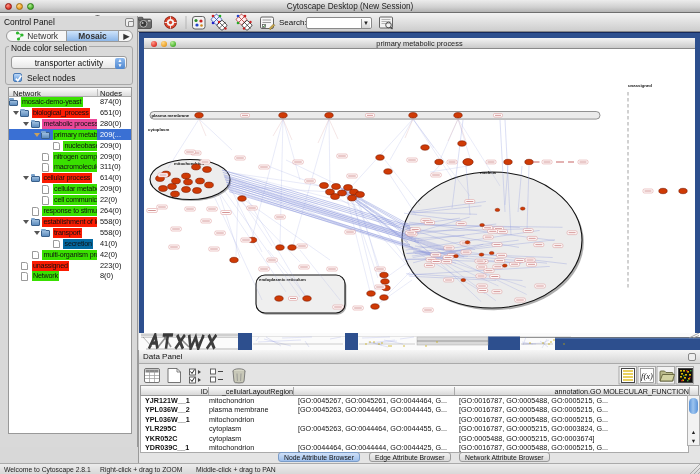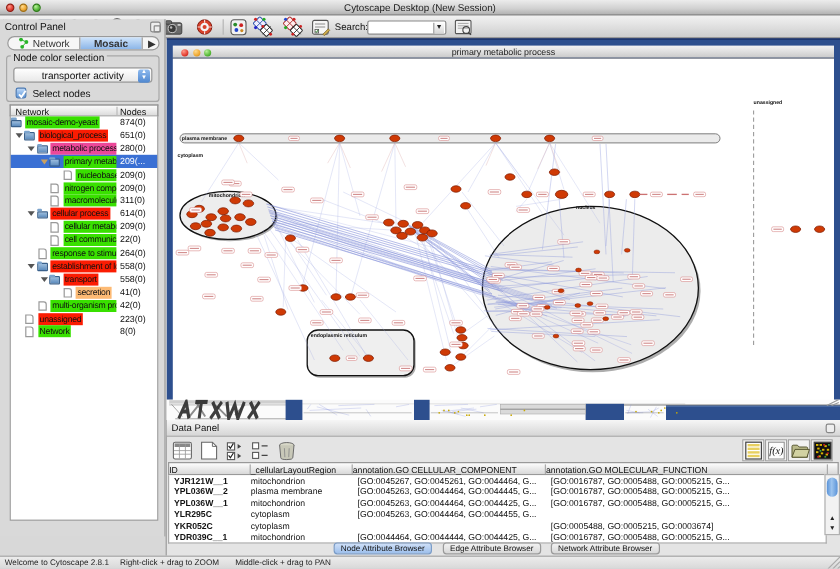--- a/index.html
+++ b/index.html
@@ -48,21 +48,21 @@
 #netframe{position:absolute;left:139px;top:32px;width:561px;height:301px;background:#2d4f8e;border-top:1px solid #16295b}
 #ntitle{position:absolute;left:5px;top:5px;width:551px;height:11px;background:linear-gradient(#f4f4f4,#cacaca);border-bottom:1px solid #8a8a8a;font-size:7.4px;color:#222;text-align:center;line-height:11px}
 #ntitle .tl{position:absolute;top:2.5px;width:6px;height:6px;border-radius:50%}
 #ncanvas{position:absolute;left:5px;top:16px;width:551px;height:285px;background:#fff}
 
 #dpanel{position:absolute;left:138px;top:350px;width:562px;height:113px;background:#e4e4e4;border-left:1px solid #9a9a9a}
 #dtitle{position:absolute;left:0;top:0;width:100%;height:14px;background:linear-gradient(#f6f6f6,#d6d6d6);border-bottom:1px solid #aaa;font-size:8px;color:#111;padding:2px 0 0 4px}
 #dp-float{position:absolute;right:4px;top:2.5px;width:8px;height:8px;border:1px solid #888;border-radius:2px;background:#eee}
 #dtools{position:absolute;left:0;top:14px;width:100%;height:21px}
 #dhdr{position:absolute;left:1px;top:35px;width:559px;height:10.5px;background:linear-gradient(#fdfdfd,#d8d8d8);border:1px solid #999;font-size:7.2px;color:#111}
-#dhdr span{position:absolute;top:1px;text-align:left}
+#dhdr span{position:absolute;top:1px;text-align:right}
 #dhdr .s{position:absolute;top:1px;width:1px;height:8px;background:#aaa}
 #dtable{position:absolute;left:1px;top:45.5px;width:549px;height:57px;background:#fff;border:1px solid #aaa;border-top:none}
 .drow{position:absolute;left:143px;width:545px;height:9.4px;font-size:7.2px;color:#111;white-space:nowrap}
 .drow span{position:absolute;top:0;overflow:hidden}
 .drow .c1{left:2px;width:64px;font-weight:bold}
 .drow .c2{left:66px;width:84px}
 .drow .c3{left:155px;width:158px}
 .drow .c4{left:316px;width:228px}
 #dscroll{position:absolute;left:548px;top:45px;width:13px;height:51px;background:#f2f2f2;border:1px solid #b0b0b0}
 #dthumb{position:absolute;left:1px;top:2px;width:9px;height:16px;border-radius:4.5px;background:linear-gradient(90deg,#5a93d8,#9cc4ef 45%,#5a93d8)}
@@ -302,21 +302,21 @@
       </div>
       <div class="trow" style="top:211.8px">
         <div class="tarrow" style="left:24.5px;border-top-color:#555"></div>
         <div class="tfolder" style="left:32.0px"></div>
         <div class="tfoldtab" style="left:32.0px"></div>
         <div class="ttxt" style="left:43.5px;background:#fb1c02;max-width:44px">transport</div>
         <div class="tcnt" style="color:#111">558(0)</div>
       </div>
       <div class="trow" style="top:222.7px">
         <div class="tfile" style="left:43.5px"></div>
-        <div class="ttxt" style="left:54px;background:#fdba74;max-width:34px">secretion</div>
+        <div class="ttxt" style="left:54px;background:#0369a1;max-width:34px">secretion</div>
         <div class="tcnt" style="color:#111">41(0)</div>
       </div>
       <div class="trow" style="top:233.6px">
         <div class="tfile" style="left:22.5px"></div>
         <div class="ttxt" style="left:33px;background:#39e000;max-width:55px">multi-organism proc</div>
         <div class="tcnt" style="color:#111">42(0)</div>
       </div>
       <div class="trow" style="top:244.5px">
         <div class="tfile" style="left:12.0px"></div>
         <div class="ttxt" style="left:22.5px;background:#fb1c02;max-width:66px">unassigned</div>
@@ -886,21 +886,20 @@
               <rect x="9" y="12" width="1.5" height="1.4"></rect>
             </g>
           </g>
    </svg>
   </div>
   <div id="dhdr">
    <span style="left:0;width:67px">ID</span>
         <span class="s" style="left:67px"></span>
    <span style="left:68px;width:84px">_cellularLayoutRegion</span>
         <span class="s" style="left:152px"></span>
-   <span style="left:153px;width:160px">annotation.GO CELLULAR_COMPONENT</span>
         <span class="s" style="left:313px"></span>
    <span style="left:314px;width:234px">annotation.GO MOLECULAR_FUNCTION</span>
         <span class="s" style="left:548px"></span>
   </div>
   <div id="dtable"></div>
   <div id="dscroll">
         <div id="dthumb"></div>
         <div class="ar" style="top:32px">▲</div>
         <div class="ar" style="top:41px">▼</div>
       </div>
@@ -918,27 +917,27 @@
     </div>
     <div class="drow" style="top:405.4px">
       <span class="c1">YPL036W__2</span>
       <span class="c2">plasma membrane</span>
       <span class="c3">[GO:0045263, GO:0044464, GO:0044445, G...</span>
       <span class="c4">[GO:0016787, GO:0005488, GO:0005215, G...</span>
     </div>
     <div class="drow" style="top:414.8px">
       <span class="c1">YPL036W__1</span>
       <span class="c2">mitochondrion</span>
-      <span class="c3">[GO:0045263, GO:0044464, GO:0044425, G...</span>
       <span class="c4">[GO:0016787, GO:0005488, GO:0005215, G...</span>
     </div>
     <div class="drow" style="top:424.2px">
       <span class="c1">YLR295C</span>
       <span class="c2">cytoplasm</span>
       <span class="c3">[GO:0045263, GO:0044464, GO:0044455, G...</span>
+      <span class="c4">[GO:0016787, GO:0005215, GO:0003824, G...</span>
     </div>
     <div class="drow" style="top:433.6px">
       <span class="c1">YKR052C</span>
       <span class="c2">cytoplasm</span>
       <span class="c4">[GO:0005488, GO:0005215, GO:0003674]</span>
     </div>
     <div class="drow" style="top:443.0px">
       <span class="c1">YDR039C__1</span>
       <span class="c2">mitochondrion</span>
       <span class="c3">[GO:0044464, GO:0044444, GO:0044425, G...</span>

